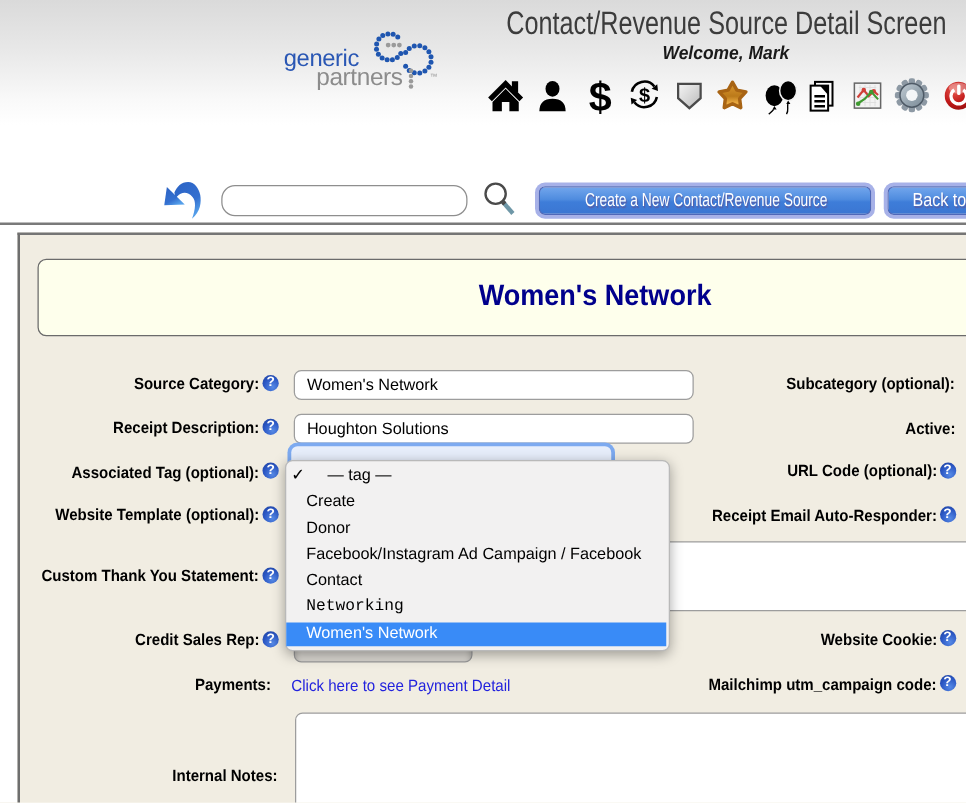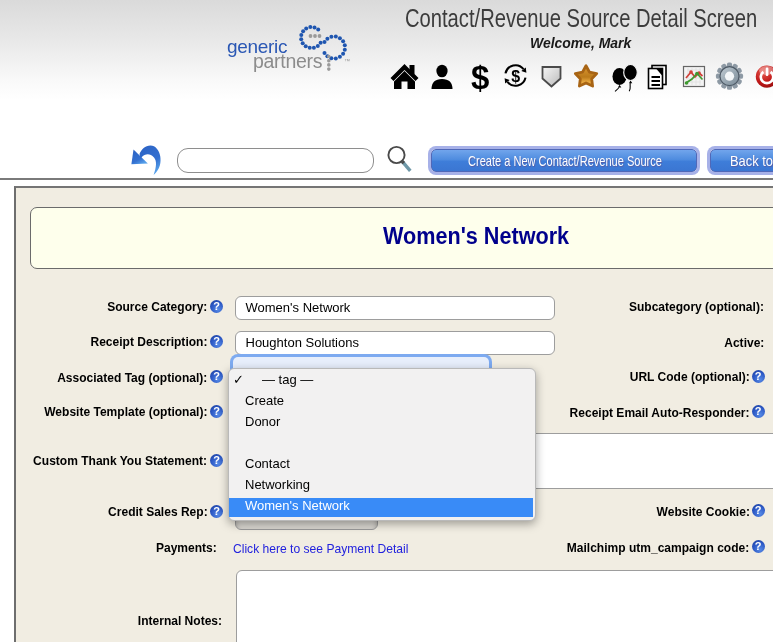--- a/index.html
+++ b/index.html
@@ -279,16 +279,17 @@
   <div class="abs" id="csrsel"></div>
   <div class="abs" id="notes"></div>
   <a class="abs link" style="left:233px;top:541px;">Click here to see Payment Detail</a>
 
   <div class="abs" id="ddpanel"></div>
   <div class="abs" id="hl"></div>
   <div class="opt" style="left:233px;top:372px;">✓</div>
   <div class="opt" style="left:262px;top:372px;">— tag —</div>
   <div class="opt" style="top:393px;">Create</div>
   <div class="opt" style="top:414px;">Donor</div>
+  <div class="opt" style="top:435px;">Facebook/Instagram Ad Campaign / Facebook</div>
   <div class="opt" style="top:456px;">Contact</div>
-  <div class="opt" style="top:477px;">Networking</div>
+  <div class="opt" style="top:477px;font-family:Liberation Mono, monospace;">Networking</div>
   <div class="opt" style="top:498px;color:#fff;">Women's Network</div>
 </div>
 
 </body></html>

